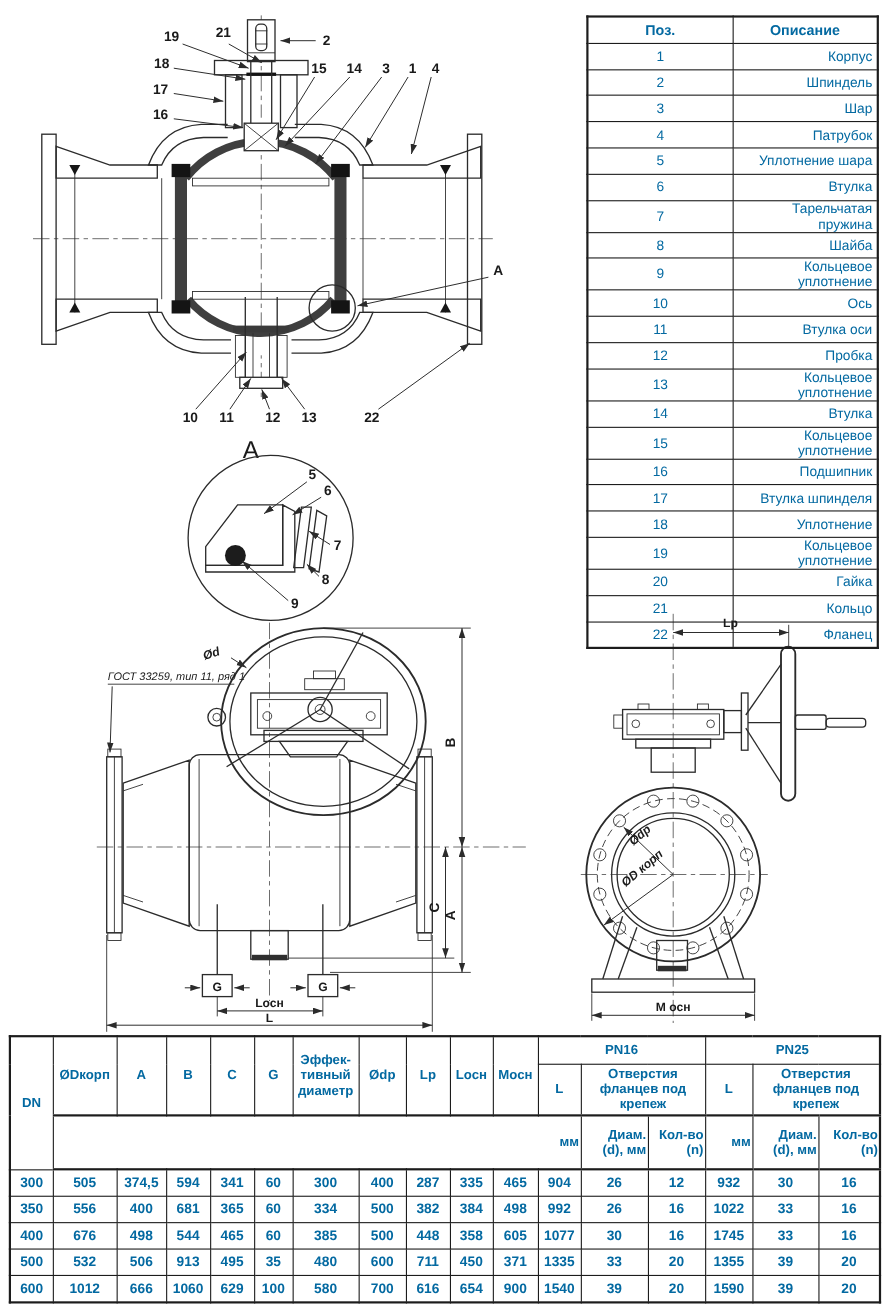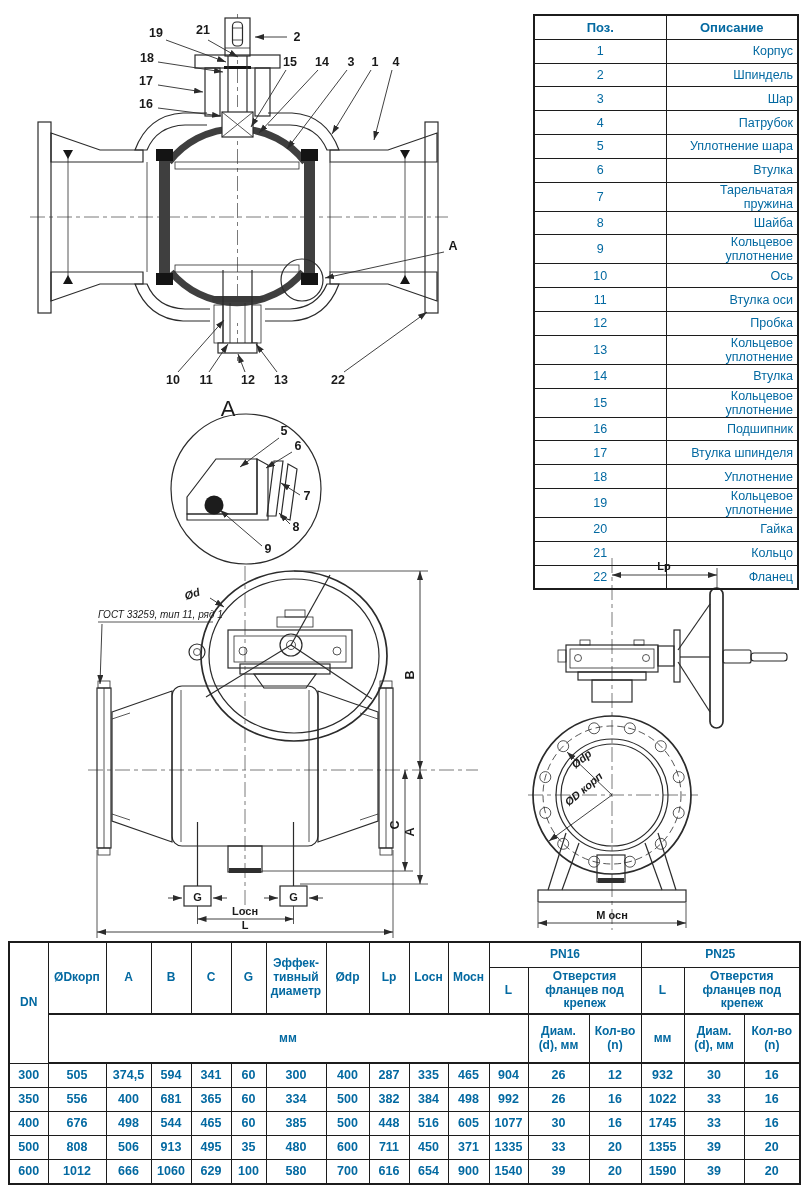--- a/index.html
+++ b/index.html
@@ -11,21 +11,21 @@
   #parts-table th,#parts-table td{border:1px solid #1c1c1c;font-size:12.5px;height:22.8px;
         padding:0 4px;vertical-align:middle;}
   #parts-table th{font-weight:bold;text-align:center;font-size:13px;}
   #parts-table td.pos{text-align:center;width:42px;}
   #parts-table td.desc{text-align:right;padding-left:8px;width:224px;}
   #dims-table{position:absolute;left:8px;top:941px;width:791px;border:2px solid #1c1c1c;}
   #dims-table th,#dims-table td{border:1px solid #1c1c1c;font-size:12px;font-weight:bold;
         text-align:center;vertical-align:middle;padding:0 1px;white-space:pre-line;line-height:1.15;}
   #dims-table tr.h1 th{height:24px;}
   #dims-table tr.h2 th{height:45px;}
-  #dims-table tr.h3 th{height:47px;border-top-width:2px;border-bottom-width:2px;}
+  #dims-table tr.h3 th{height:47px;border-top-width:2px;border-bottom-width:2px;text-align:right;}
   #dims-table td{height:23px;font-size:12.5px;}
   
   #drawing{position:absolute;left:0;top:0;}
   .ln{stroke:#2b2b2b;stroke-width:1.2;fill:none;}
   .lnw{stroke:#2b2b2b;stroke-width:1.2;fill:#fff;}
   .thk{stroke:#2b2b2b;stroke-width:1.7;fill:none;}
   .thin{stroke:#2b2b2b;stroke-width:0.8;fill:none;}
   .cl{stroke:#6b6b6b;stroke-width:0.9;fill:none;stroke-dasharray:15 4 4 4;}
   .dim{stroke:#2b2b2b;stroke-width:0.9;fill:none;}
   .ext{stroke:#2b2b2b;stroke-width:0.8;fill:none;}
@@ -555,33 +555,33 @@
         <tr>
           <td>400</td>
           <td>676</td>
           <td>498</td>
           <td>544</td>
           <td>465</td>
           <td>60</td>
           <td>385</td>
           <td>500</td>
           <td>448</td>
-          <td>516</td>
+          <td>358</td>
           <td>605</td>
           <td>1077</td>
           <td>30</td>
           <td>16</td>
           <td>1745</td>
           <td>33</td>
           <td>16</td>
         </tr>
 
         <tr>
           <td>500</td>
-          <td>808</td>
+          <td>532</td>
           <td>506</td>
           <td>913</td>
           <td>495</td>
           <td>35</td>
           <td>480</td>
           <td>600</td>
           <td>711</td>
           <td>450</td>
           <td>371</td>
           <td>1335</td>

